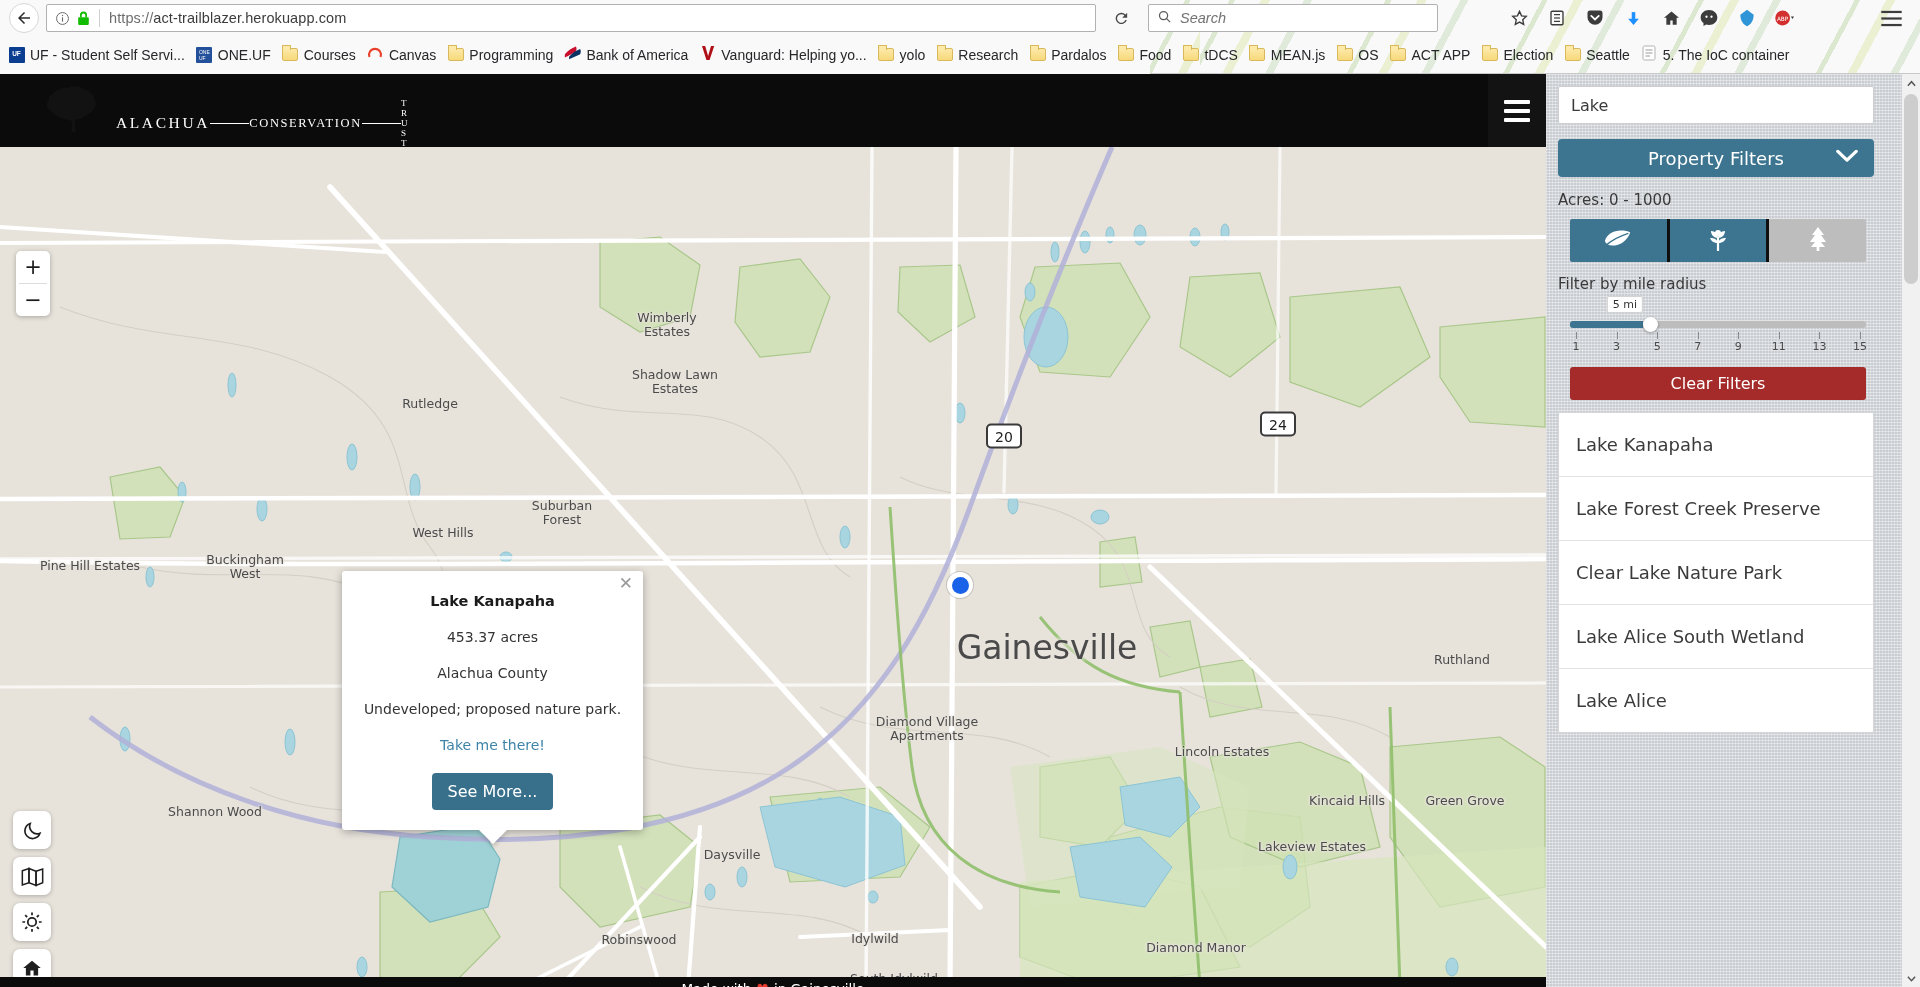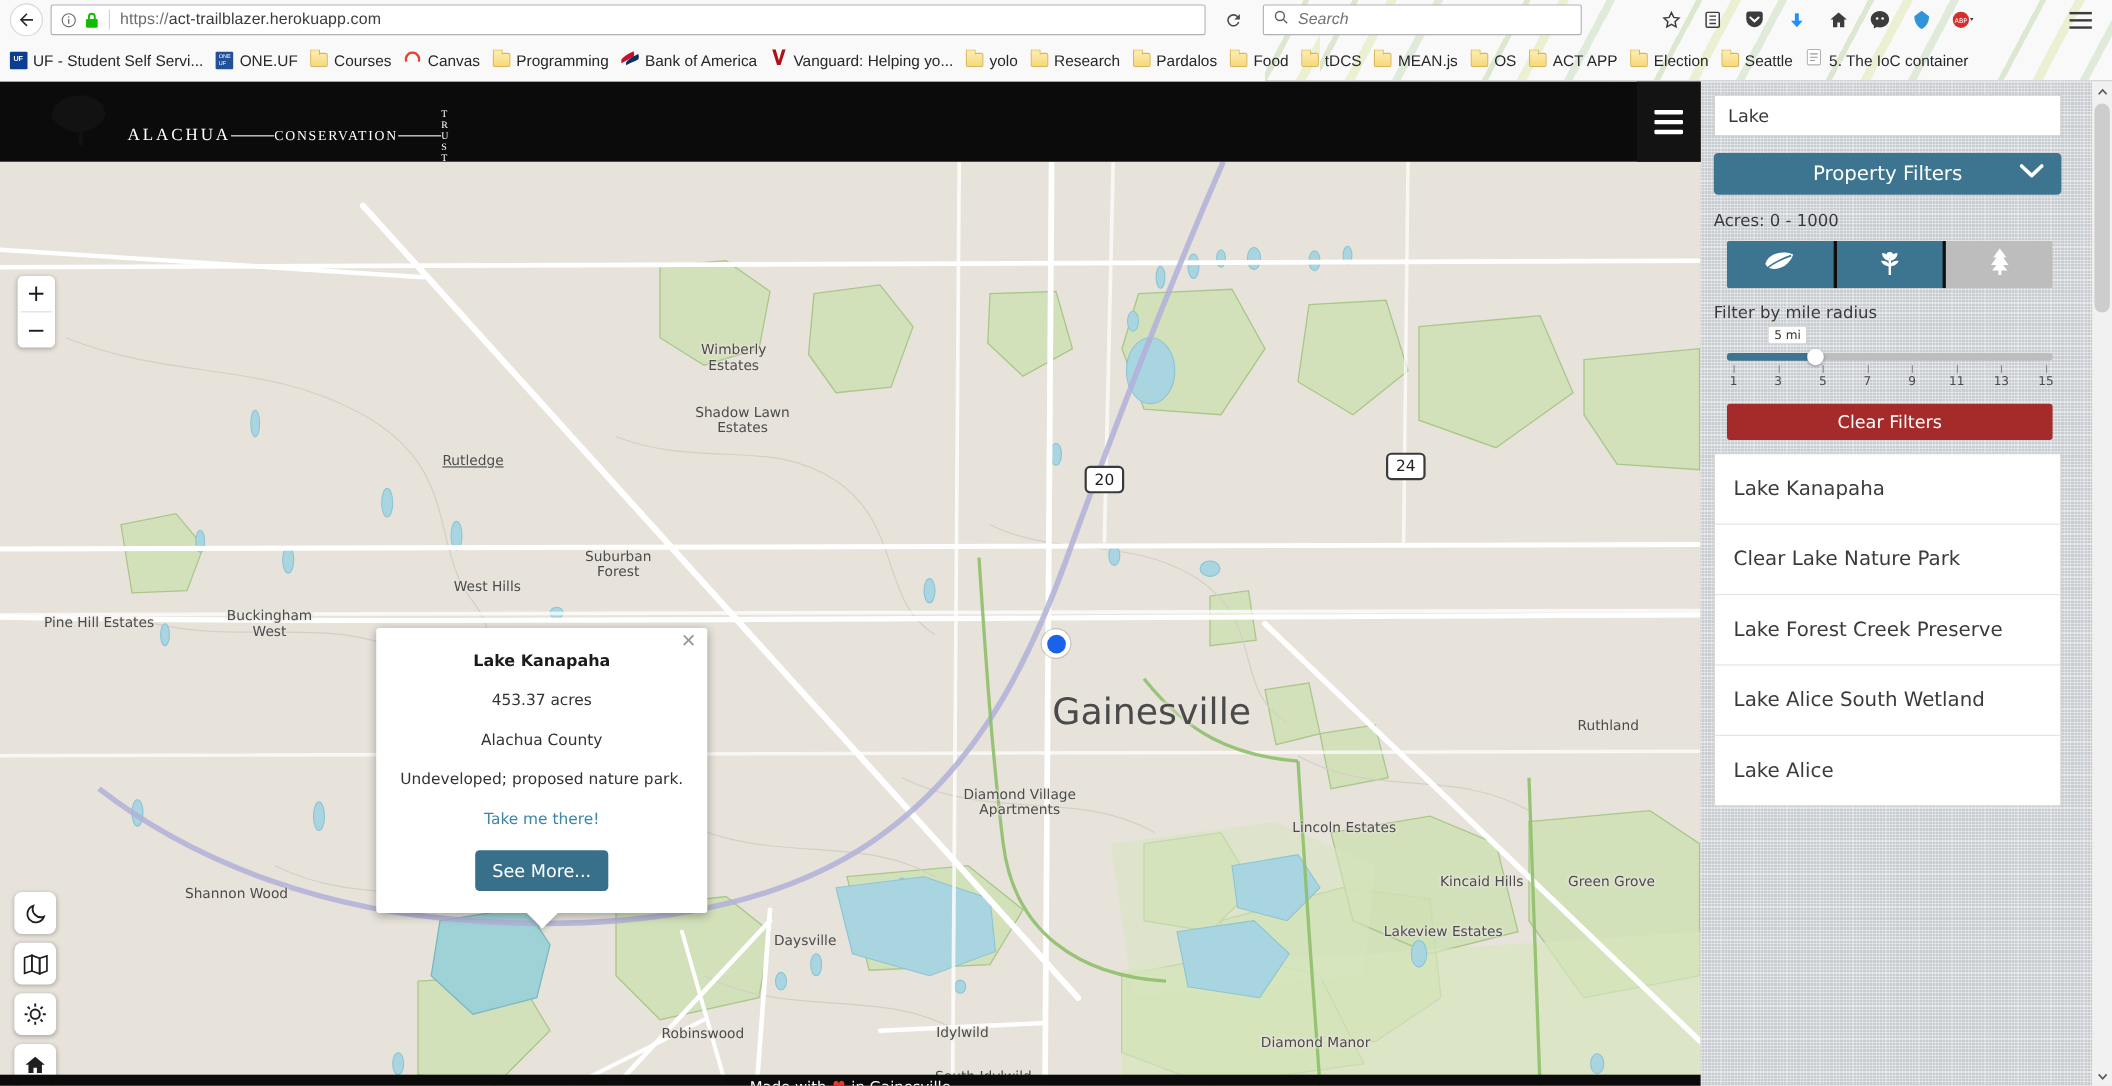--- a/index.html
+++ b/index.html
@@ -676,21 +676,21 @@
         <path d="M1180 545 L1190 700 L1200 840"></path>
         <path d="M1390 560 L1395 700 L1400 840"></path>
       </g>
     </svg>
 
     <div id="map-labels">
         <div class="map-label" style="left: 667px; top: 178px;">Wimberly
 Estates</div>
         <div class="map-label" style="left: 675px; top: 235px;">Shadow Lawn
 Estates</div>
-        <div class="map-label" style="left: 430px; top: 272px; text-decoration: underline;">Rutledge</div>
+        <div class="map-label" style="left: 430px; top: 257px;">Rutledge</div>
         <div class="map-label" style="left: 443px; top: 386px;">West Hills</div>
         <div class="map-label" style="left: 562px; top: 366px;">Suburban
 Forest</div>
         <div class="map-label" style="left: 90px; top: 419px;">Pine Hill Estates</div>
         <div class="map-label" style="left: 245px; top: 420px;">Buckingham
 West</div>
         <div class="map-label" style="left: 215px; top: 665px;">Shannon Wood</div>
         <div class="map-label" style="left: 722px; top: 708px; padding-left: 20px;">Daysville</div>
         <div class="map-label" style="left: 639px; top: 793px;">Robinswood</div>
         <div class="map-label" style="left: 875px; top: 792px;">Idylwild</div>
@@ -862,22 +862,22 @@
             <div class="tick-lbl" style="left: 249.429px;">13</div>
             <div class="tick-mark" style="left: 290px;"></div>
             <div class="tick-lbl" style="left: 290px;">15</div>
           </div>
       </div>
 
       <button id="clear-filters">Clear Filters</button>
 
       <div id="results-list">
           <div class="result-item">Lake Kanapaha</div>
+          <div class="result-item">Lake Forest Creek Preserve</div>
           <div class="result-item">Clear Lake Nature Park</div>
-          <div class="result-item">Lake Forest Creek Preserve</div>
           <div class="result-item">Lake Alice South Wetland</div>
           <div class="result-item">Lake Alice</div>
         </div>
     </div>
 
     <div id="sb-scroll">
       <div id="sb-up">
         <svg width="9" height="7" viewBox="0 0 10 7">
             <path d="M1 6L5 1.5 9 6" fill="none" stroke="#555" stroke-width="1.6"></path>
           </svg>

